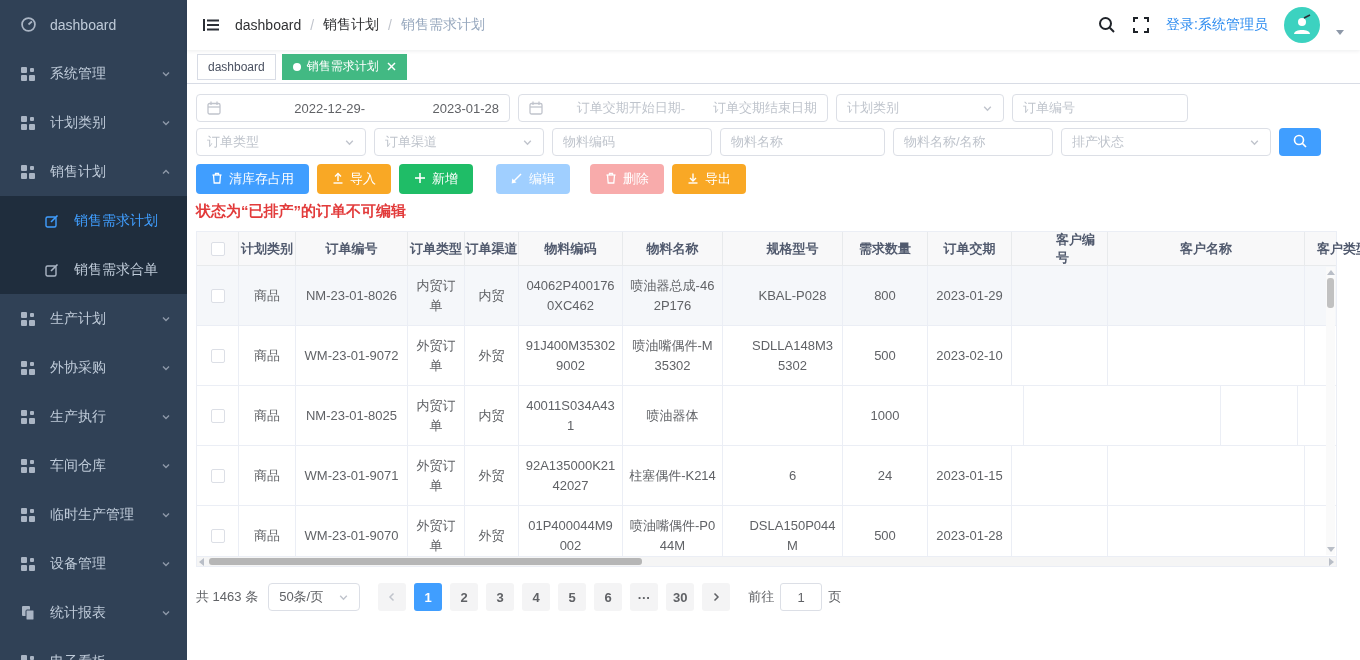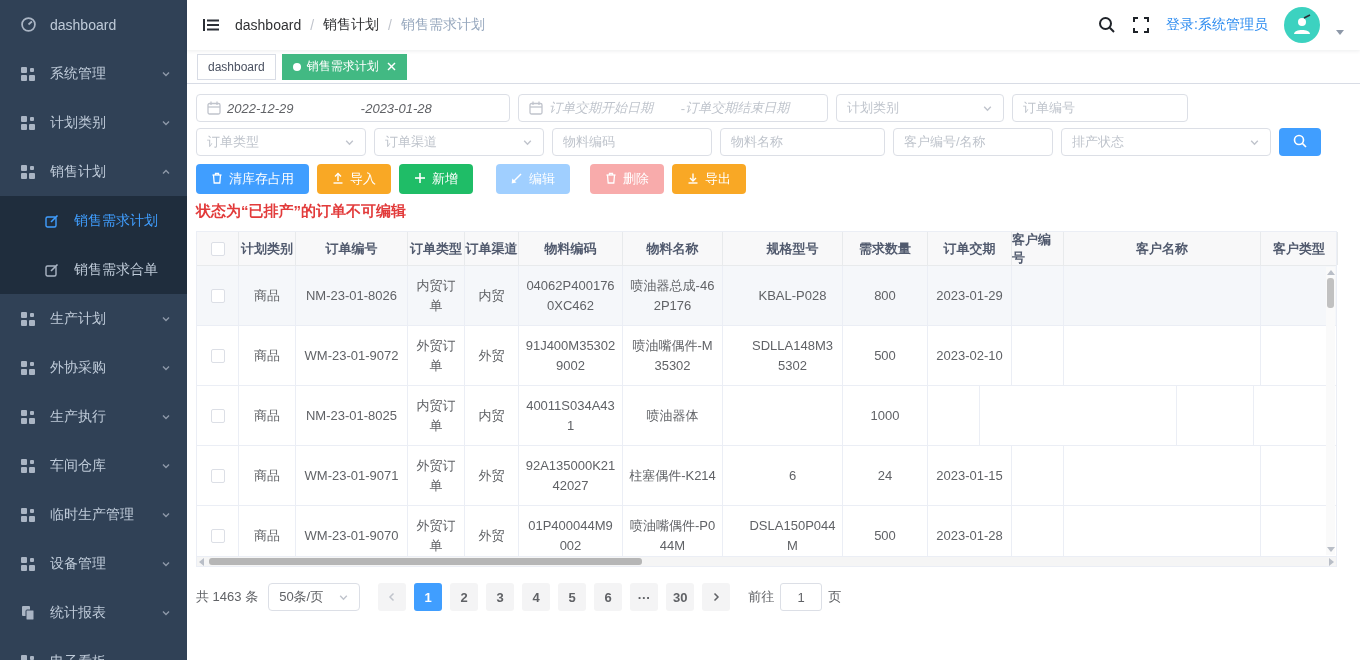--- a/index.html
+++ b/index.html
@@ -47,21 +47,21 @@
   .content { padding:10px 10px 0 9px; background:#fff; flex:1; }
 
   
   .frow { display:flex; gap:8px; margin-bottom:6px; }
   .ctl { height:28px; border:1px solid #dcdfe6; border-radius:4px; background:#fff;
     display:flex; align-items:center; font-size:13px; padding:0 10px; cursor:pointer; }
   .ctl .ph { color:#bfc4cc; }
   .ctl .val { color:#606266; }
   .ctl .cal { color:#c0c4cc; display:flex; margin-right:6px; }
   .daterange { justify-content:flex-start; }
-  .daterange .seg { flex:1; text-align:left;font-style:italic; }
+  .daterange .seg { flex:1; text-align:right; }
   .select { justify-content:space-between; }
   .select .chevd { color:#c0c4cc; display:flex; margin-left:6px; }
   .w314{width:314px;} .w310{width:310px;} .w168{width:168px;} .w176{width:176px;}
   .w170{width:170px;} .w160{width:160px;} .w165{width:165px;} .w210{width:210px;}
   .search-btn { width:42px; height:28px; background:#409eff; border:none; border-radius:4px;
     color:#fff; display:flex; align-items:center; justify-content:center; cursor:pointer; }
 
   
   .toolbar { display:flex; gap:8px; margin:8px 0 2px;align-items:flex-end; }
   .btn { height:30px; border:none; border-radius:4px; color:#fff; font-size:13px;
@@ -83,21 +83,21 @@
     color:#515a6e; border-right:1px solid #e8eaec; }
   .tbody { height:290px; overflow:hidden; }
   .tr { display:flex; border-bottom:1px solid #ebeef5; cursor:pointer; }
   .tbody .tr:first-child { background:#f5f7fa; }
   .td { display:flex; align-items:center; justify-content:center; padding:10px 6px;
     font-size:13px; color:#606266; border-right:1px solid #ebeef5; text-align:center; }
   .td span { word-break:break-all; line-height:1.5; }
   .col-check{width:42px; flex:0 0 42px;} .c0{width:57px; flex:0 0 57px;} .c1{width:112px; flex:0 0 112px;}
   .c2{width:57px; flex:0 0 57px;} .c3{width:54px; flex:0 0 54px;} .c4{width:104px; flex:0 0 104px;}
   .c5{width:100px; flex:0 0 100px;} .c6{width:100px; flex:0 0 100px;margin-left:20px;} .c7{width:85px; flex:0 0 85px;}
-  .c8{width:84px; flex:0 0 84px;} .c9{width:52px; flex:0 0 52px;} .c10{width:197px; flex:0 0 197px;}
+  .c8{width:84px; flex:0 0 84px;} .c9{width:52px; flex:0 0 52px;margin-left:44px;} .c10{width:197px; flex:0 0 197px;}
   .c11{width:77px; flex:0 0 77px;} .filler{flex:1; border-right:none;}
   .checkbox { width:14px; height:14px; border:1px solid #dcdfe6; border-radius:2px; background:#fff; display:inline-block; cursor:pointer; }
 
   .vscroll { position:absolute; top:35px; right:1px; bottom:11px; width:9px; background:#fafafa; }
   .vscroll .arr { width:0; height:0; border-left:4px solid transparent; border-right:4px solid transparent; margin:3px auto; }
   .vscroll .arr.up { border-bottom:5px solid #b9bec7; }
   .vscroll .arr.dn { border-top:5px solid #b9bec7; position:absolute; bottom:0; left:0; right:0; }
   .vscroll .thumb { width:7px; height:30px; background:#c1c1c1; border-radius:3px; margin:2px auto 0; cursor:grab; }
   .hscroll { height:10px; background:#f5f5f5; border-top:1px solid #ebeef5; position:relative; }
   .hscroll .thumb { position:absolute; left:12px; top:1px; height:7px; width:38%; background:#b6b6b6; border-radius:3px; cursor:grab; }
@@ -448,21 +448,21 @@
               </svg>
             </span>
         </div>
         <div class="ctl w160">
           <span class="ph">物料编码</span>
         </div>
         <div class="ctl w165">
           <span class="ph">物料名称</span>
         </div>
         <div class="ctl w160">
-          <span class="ph">客户编号/名称</span>
+          <span class="ph">物料名称/名称</span>
         </div>
         <div class="ctl select w210">
           <span class="ph">排产状态</span>
           <span class="chevd">
               <svg width="11" height="11" viewBox="0 0 10 10">
                 <path d="M2 3.5 L5 6.5 L8 3.5" fill="none" stroke="currentColor" stroke-width="1.3"></path>
               </svg>
             </span>
         </div>
         <button class="search-btn">

